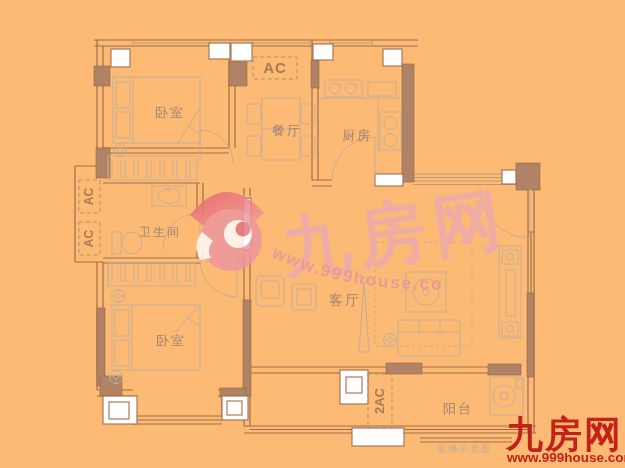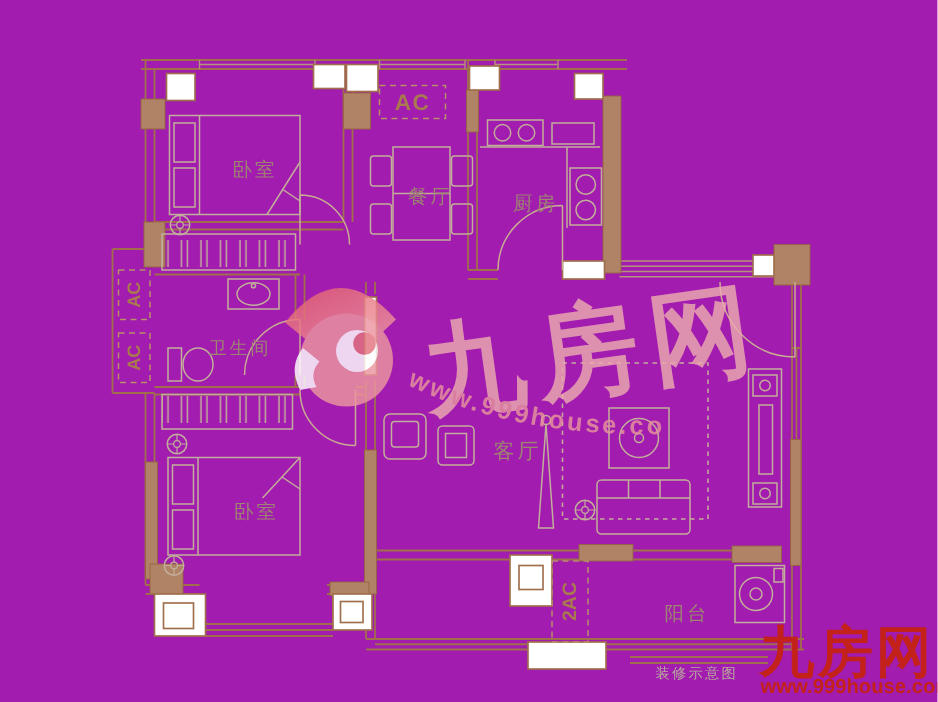--- a/index.html
+++ b/index.html
@@ -1,17 +1,17 @@
 <!DOCTYPE html>
 <html><head>
 <meta charset="utf-8">
 <style>
   html,body{margin:0;padding:0;background:#ffffff;}
   body{font-family:"Liberation Sans", sans-serif;}
-  .stage{position:relative;width:625px;height:468px;background:#a21caf;overflow:hidden;}
+  .stage{position:relative;width:625px;height:468px;background:#fdba74;overflow:hidden;}
   svg{display:block;}
   text{font-family:"Liberation Sans", sans-serif;}
 </style>
 </head>
 <body>
 
 <div class="stage">
 <svg width="625" height="468" viewBox="0 0 625 468">
   <defs>
     <linearGradient id="roofGrad" x1="0" y1="0" x2="1" y2="1">

